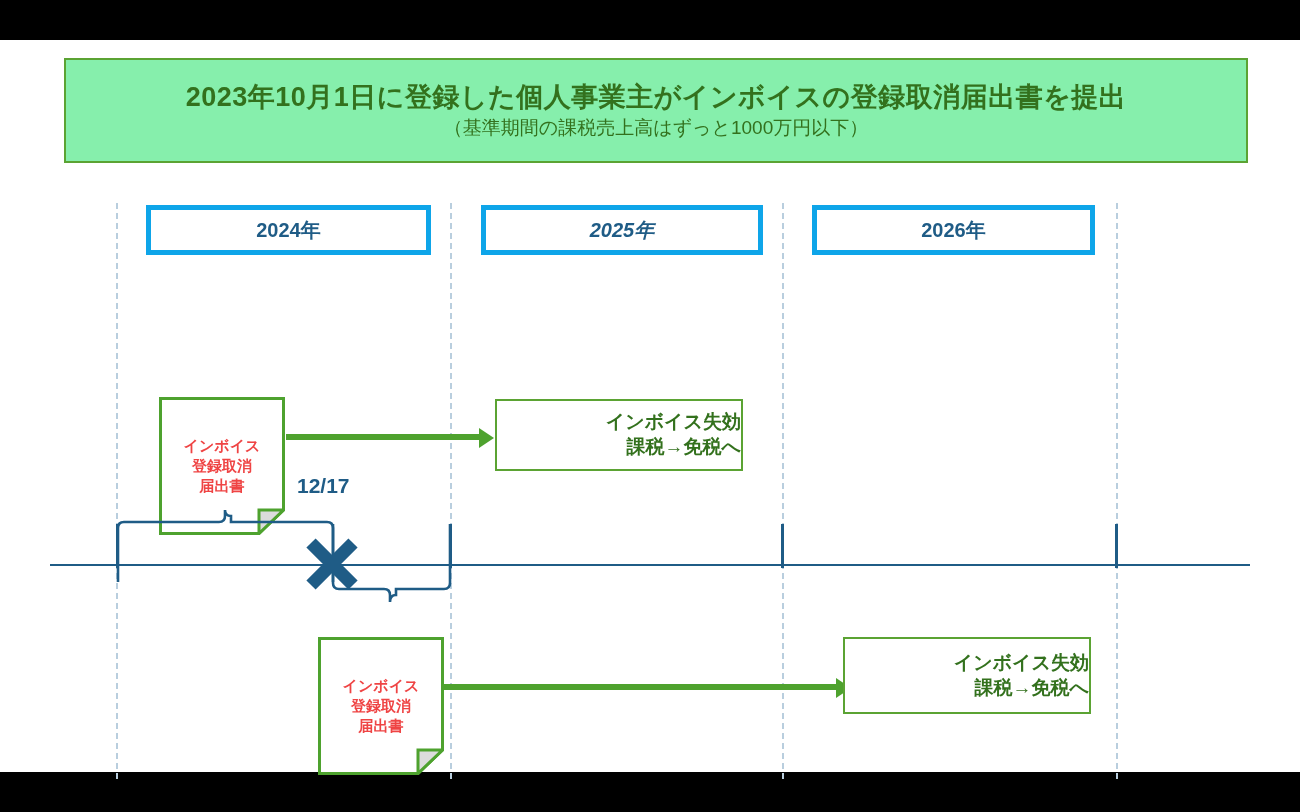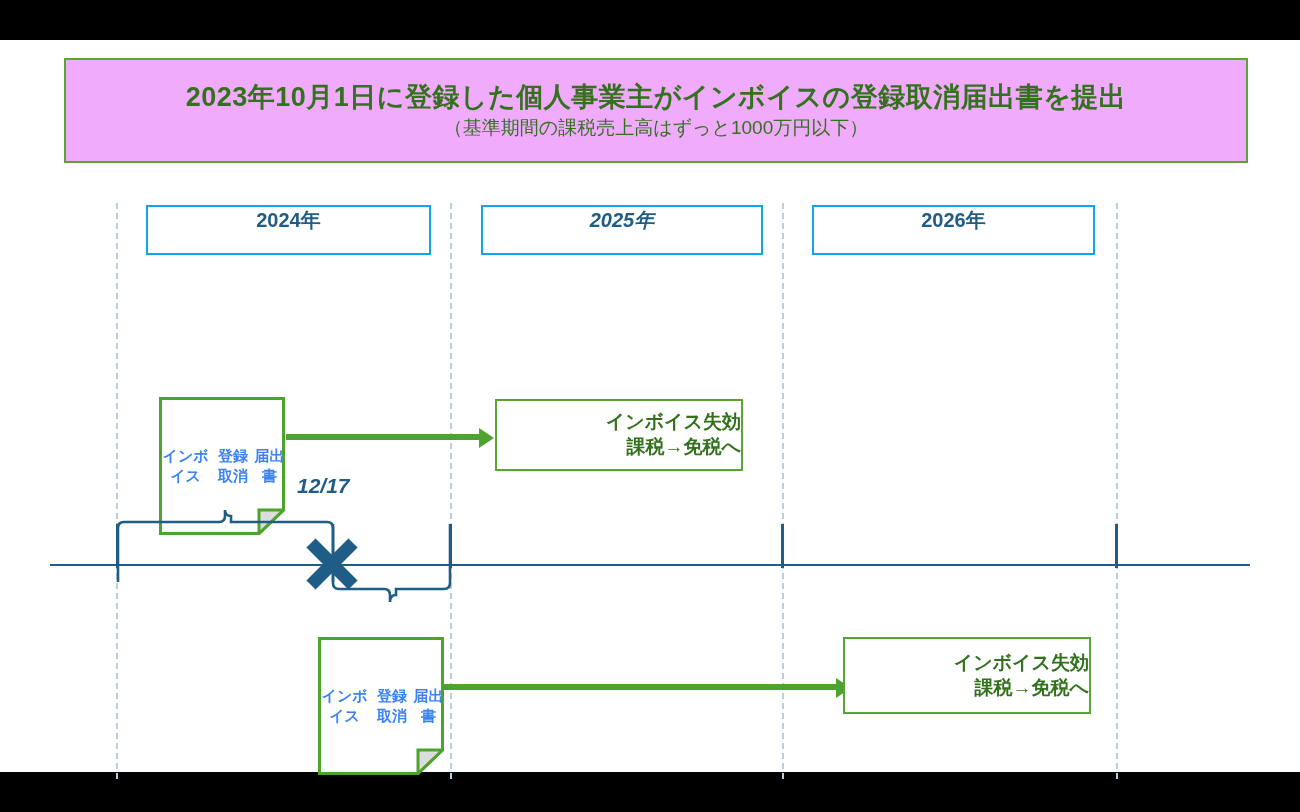--- a/index.html
+++ b/index.html
@@ -5,57 +5,57 @@
   html,body{margin:0;padding:0;background:#000;}
   body{width:1300px;height:812px;font-family:"Liberation Sans","DejaVu Sans",sans-serif;}
   #root{position:relative;width:1300px;height:812px;overflow:hidden;background:#000;}
   .stage{position:absolute;left:0;top:40px;width:1300px;height:732px;background:#ffffff;}
   .bar-top{position:absolute;left:0;top:0;width:1300px;height:40px;background:#000;}
   .bar-bottom{position:absolute;left:0;top:772px;width:1300px;height:40px;background:#000;}
 
   
   .header{
     position:absolute;left:64px;top:18px;width:1184px;height:105px;
-    border:2px solid #5ba333;background:#f0abfc;box-sizing:border-box;
+    border:2px solid #5ba333;background:#86efac;box-sizing:border-box;
     display:flex;flex-direction:column;align-items:center;justify-content:center;
   }
   .header-title{
     font-size:27px;font-weight:bold;color:#33711d;letter-spacing:0.5px;
     white-space:nowrap;line-height:1.15;
   }
   .header-sub{
     font-size:19px;color:#33711d;margin-top:4px;white-space:nowrap;line-height:1.15;
   }
 
   
   .year-box{
-    position:absolute;height:50px;border:2px solid #0ea5e9;background:#fff;
-    box-sizing:border-box;display:flex;justify-content:center;
+    position:absolute;height:50px;border:5px solid #0ea5e9;background:#fff;
+    box-sizing:border-box;display:flex;align-items:center;justify-content:center;
     font-size:20px;font-weight:bold;color:#1f5c86;
   }
 
   
   .divider{
     position:absolute;top:163px;width:0;height:576px;
     border-left:2px dashed #b9cede;
   }
 
   
   .timeline{
     position:absolute;left:50px;top:524px;width:1200px;height:2px;background:#1f5c86;
   }
   .tick{position:absolute;width:3px;height:44px;background:#1f5c86;}
 
   
   .note{position:absolute;}
   .note svg{display:block;}
   .note-text{
     position:absolute;left:0;top:0;width:100%;height:100%;
-    display:flex;align-items:center;justify-content:center;
-    font-size:15px;font-weight:bold;color:#3b82f6;line-height:1.35;
+    display:flex;flex-direction:column;align-items:center;justify-content:center;
+    font-size:15px;font-weight:bold;color:#ef4444;line-height:1.35;
     text-align:center;pointer-events:none;
   }
 
   
   .result-box{
     position:absolute;border:2px solid #5ba333;background:#fff;box-sizing:border-box;
     display:flex;flex-direction:column;align-items:flex-end;justify-content:center;
     font-size:19px;font-weight:bold;color:#33711d;line-height:1.3;text-align:center;
   }
 
@@ -64,21 +64,21 @@
   .arrow-head{
     position:absolute;width:0;height:0;
     border-top:10px solid transparent;border-bottom:10px solid transparent;
     border-left:15px solid #4ea22e;
   }
 
   
   .overlay{position:absolute;left:0;top:0;width:1300px;height:732px;pointer-events:none;}
 
   .date-label{
-    position:absolute;font-size:21px;font-weight:bold;color:#1f5c86;white-space:nowrap;font-style:italic;
+    position:absolute;font-size:21px;font-weight:bold;color:#1f5c86;white-space:nowrap;
   }
 </style>
 </head>
 <body>
 
 <div id="root">
 
   <div class="bar-top"></div>
   <div class="bar-bottom"></div>
 

